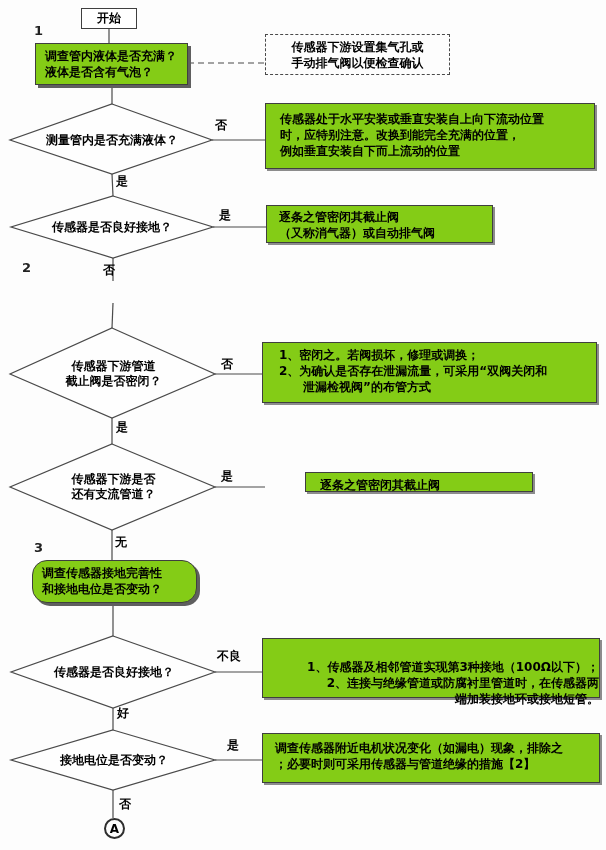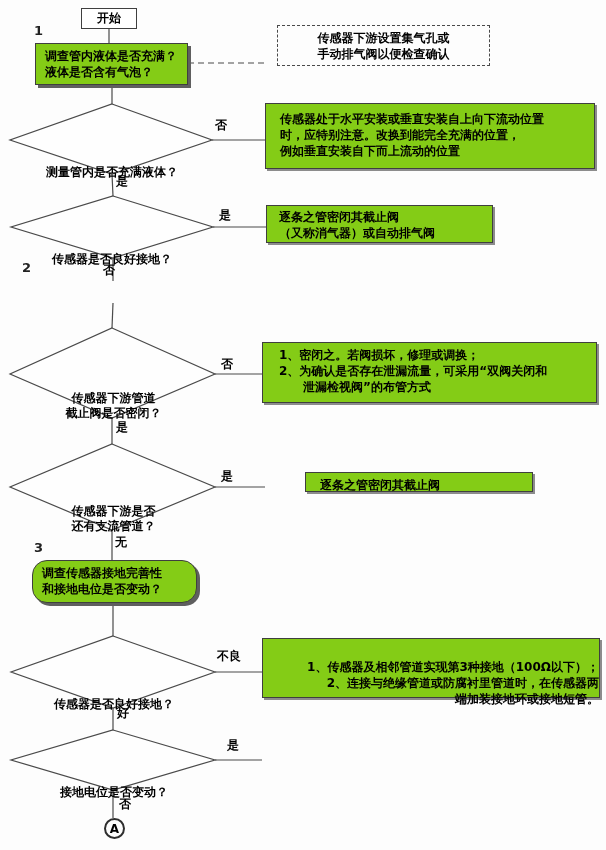--- a/index.html
+++ b/index.html
@@ -21,21 +21,20 @@
   }
   .terminator{
     position:absolute;box-sizing:border-box;background:#ffffff;
     border:1px solid #3f3f3f;color:#000;font-weight:700;font-size:12px;
     display:flex;align-items:center;justify-content:center;
   }
   .dtext{
     position:absolute;display:flex;align-items:center;justify-content:center;
     text-align:center;color:#000;font-weight:700;font-size:12px;line-height:15px;
     white-space:pre-wrap;
-    margin-top:32px;
   }
   .edge-label{position:absolute;color:#000;font-weight:700;font-size:12px;line-height:13px;}
   .sec-num{position:absolute;color:#222;font-weight:700;font-size:13px;line-height:13px;}
   .circle-terminal{
     position:absolute;width:21px;height:21px;border:2px solid #2e2e2e;border-radius:50%;
     box-sizing:border-box;background:#fdfdfd;display:flex;align-items:center;justify-content:center;
     color:#000;font-weight:700;font-size:12px;
   }
 </style>
 </head>
@@ -77,21 +76,21 @@
     <span>开始</span>
   </div>
 
   <div class="sec-num" style="left:34px;top:24px;">1</div>
   <div class="sec-num" style="left:22px;top:261px;">2</div>
   <div class="sec-num" style="left:34px;top:541px;">3</div>
 
   <div class="solid-box section-box" style="left:35px;top:43px;width:153px;height:42px;padding:4px 0 0 9px;">调查管内液体是否充满？
 液体是否含有气泡？</div>
 
-  <div class="dashed-box" style="left:265px;top:25px;width:213px;height:41px;padding-top:4px;margin-left:12px;">传感器下游设置集气孔或
+  <div class="dashed-box" style="left:265px;top:34px;width:185px;height:41px;padding-top:4px;">传感器下游设置集气孔或
 手动排气阀以便检查确认</div>
 
   <div class="dtext" style="left:11px;top:129px;width:202px;height:22px;">测量管内是否充满液体？</div>
   <div class="edge-label" style="left:215px;top:119px;">否</div>
   <div class="edge-label" style="left:116px;top:175px;">是</div>
 
   <div class="solid-box" style="left:265px;top:103px;width:330px;height:66px;padding:7px 4px 0 14px;">传感器处于水平安装或垂直安装自上向下流动位置
 时，应特别注意。改换到能完全充满的位置，
 例如垂直安装自下而上流动的位置</div>
 
@@ -127,18 +126,20 @@
   <div class="edge-label" style="left:117px;top:707px;">好</div>
 
   <div class="solid-box" style="left:262px;top:638px;width:338px;height:60px;padding:20px 0 0 16px;text-align:right;">1、传感器及相邻管道实现第3种接地（100Ω以下）；
 2、连接与绝缘管道或防腐衬里管道时，在传感器两
 　　端加装接地环或接地短管。</div>
 
   <div class="dtext" style="left:13px;top:749px;width:202px;height:22px;">接地电位是否变动？</div>
   <div class="edge-label" style="left:227px;top:739px;">是</div>
   <div class="edge-label" style="left:119px;top:798px;">否</div>
 
+  <div class="solid-box" style="left:262px;top:733px;width:338px;height:50px;padding:6px 0 0 12px;">调查传感器附近电机状况变化（如漏电）现象，排除之
+；必要时则可采用传感器与管道绝缘的措施【2】</div>
 
   <div class="circle-terminal" style="left:104px;top:818px;">
     <span>A</span>
   </div>
 
 </div>
 
 </body></html>

